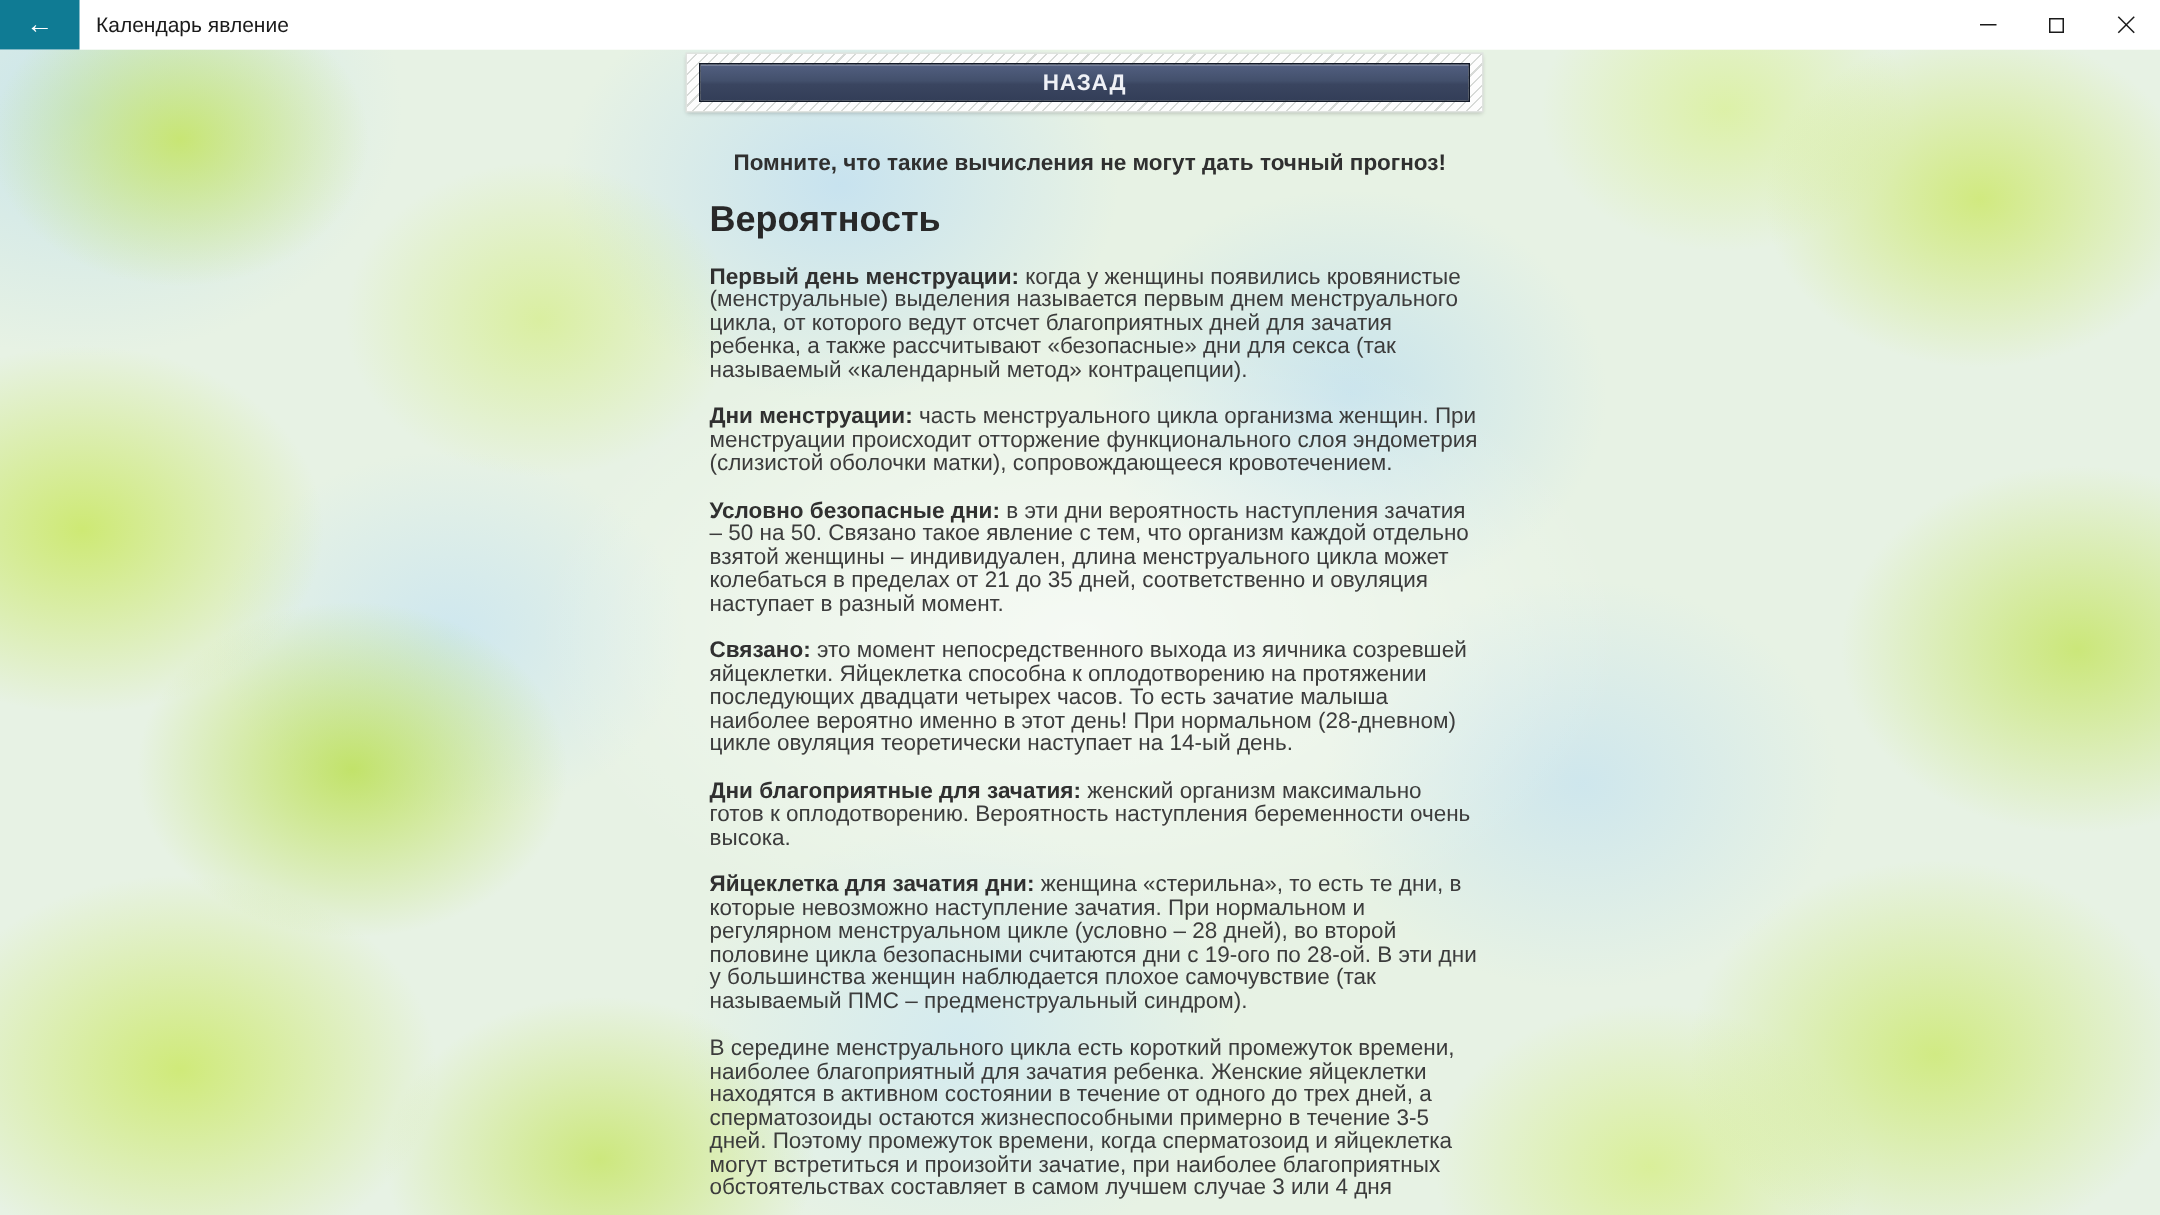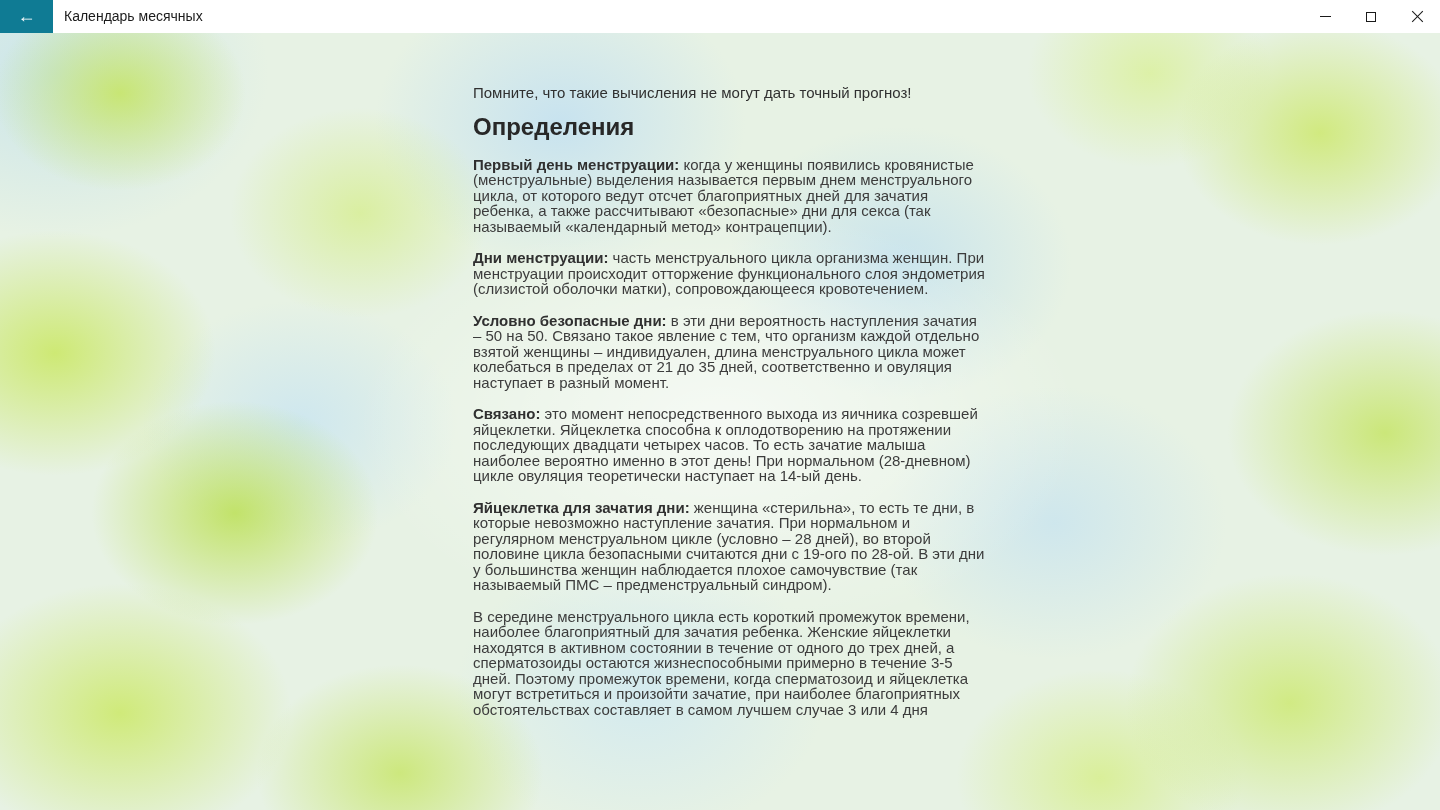--- a/index.html
+++ b/index.html
@@ -81,58 +81,61 @@
     font-size:15px; font-weight:bold; letter-spacing:0.5px;
     display:flex; align-items:center; justify-content:center;
     cursor:pointer;
   }
 
   
   .article {
     position:absolute; left:473px; top:52px; width:512px;
     font-size:15px; line-height:15.5px; color:#3c3c3c;
   }
-  .article .warning { font-weight:normal; color:#303030; margin:0; }
+  .article .warning { font-weight:bold; color:#303030; margin:16px; }
   .article h1 {
     font-size:24px; line-height:28px; font-weight:bold; color:#282828;
     margin:12px 0 15px 0;
   }
   .article p { margin:16px 0 15px 0; }
   .article .lead { font-weight:bold; color:#303030; }
 </style>
 </head>
 <body>
 
 <div class="window">
 
   <header class="titlebar">
     <div class="back-tile">
       <span class="back-glyph">←</span>
     </div>
-    <div class="app-title">Календарь месячных</div>
+    <div class="app-title">Календарь явление</div>
     <div class="controls">
       <div class="winbtn">
         <span class="min-glyph"></span>
       </div>
       <div class="winbtn">
         <span class="max-glyph"></span>
       </div>
       <div class="winbtn">
         <span class="close-glyph"></span>
       </div>
     </div>
   </header>
 
   <main class="stage">
 
+    <div class="back-frame">
+      <button class="back-btn">НАЗАД</button>
+    </div>
 
     <article class="article">
       <p class="warning">Помните, что такие вычисления не могут дать точный прогноз!</p>
 
-      <h1>Определения</h1>
+      <h1>Вероятность</h1>
 
       <p class="def">
         <b class="lead">Первый день менструации:</b>
         <span>когда у женщины появились кровянистые (менструальные) выделения называется первым днем менструального цикла, от которого ведут отсчет благоприятных дней для зачатия ребенка, а также рассчитывают «безопасные» дни для секса (так называемый «календарный метод» контрацепции).</span>
       </p>
 
       <p class="def">
         <b class="lead">Дни менструации:</b>
         <span>часть менструального цикла организма женщин. При менструации происходит отторжение функционального слоя эндометрия (слизистой оболочки матки), сопровождающееся кровотечением.</span>
       </p>
@@ -140,20 +143,24 @@
       <p class="def">
         <b class="lead">Условно безопасные дни:</b>
         <span>в эти дни вероятность наступления зачатия – 50 на 50. Связано такое явление с тем, что организм каждой отдельно взятой женщины – индивидуален, длина менструального цикла может колебаться в пределах от 21 до 35 дней, соответственно и овуляция наступает в разный момент.</span>
       </p>
 
       <p class="def">
         <b class="lead">Связано:</b>
         <span>это момент непосредственного выхода из яичника созревшей яйцеклетки. Яйцеклетка способна к оплодотворению на протяжении последующих двадцати четырех часов. То есть зачатие малыша наиболее вероятно именно в этот день! При нормальном (28-дневном) цикле овуляция теоретически наступает на 14-ый день.</span>
       </p>
 
+      <p class="def">
+        <b class="lead">Дни благоприятные для зачатия:</b>
+        <span>женский организм максимально готов к оплодотворению. Вероятность наступления беременности очень высока.</span>
+      </p>
 
       <p class="def">
         <b class="lead">Яйцеклетка для зачатия дни:</b>
         <span>женщина «стерильна», то есть те дни, в которые невозможно наступление зачатия. При нормальном и регулярном менструальном цикле (условно – 28 дней), во второй половине цикла безопасными считаются дни с 19-ого по 28-ой. В эти дни у большинства женщин наблюдается плохое самочувствие (так называемый ПМС – предменструальный синдром).</span>
       </p>
 
 
       <p>В середине менструального цикла есть короткий промежуток времени, наиболее благоприятный для зачатия ребенка. Женские яйцеклетки находятся в активном состоянии в течение от одного до трех дней, а сперматозоиды остаются жизнеспособными примерно в течение 3-5 дней. Поэтому промежуток времени, когда сперматозоид и яйцеклетка могут встретиться и произойти зачатие, при наиболее благоприятных обстоятельствах составляет в самом лучшем случае 3 или 4 дня</p>
     </article>
 

